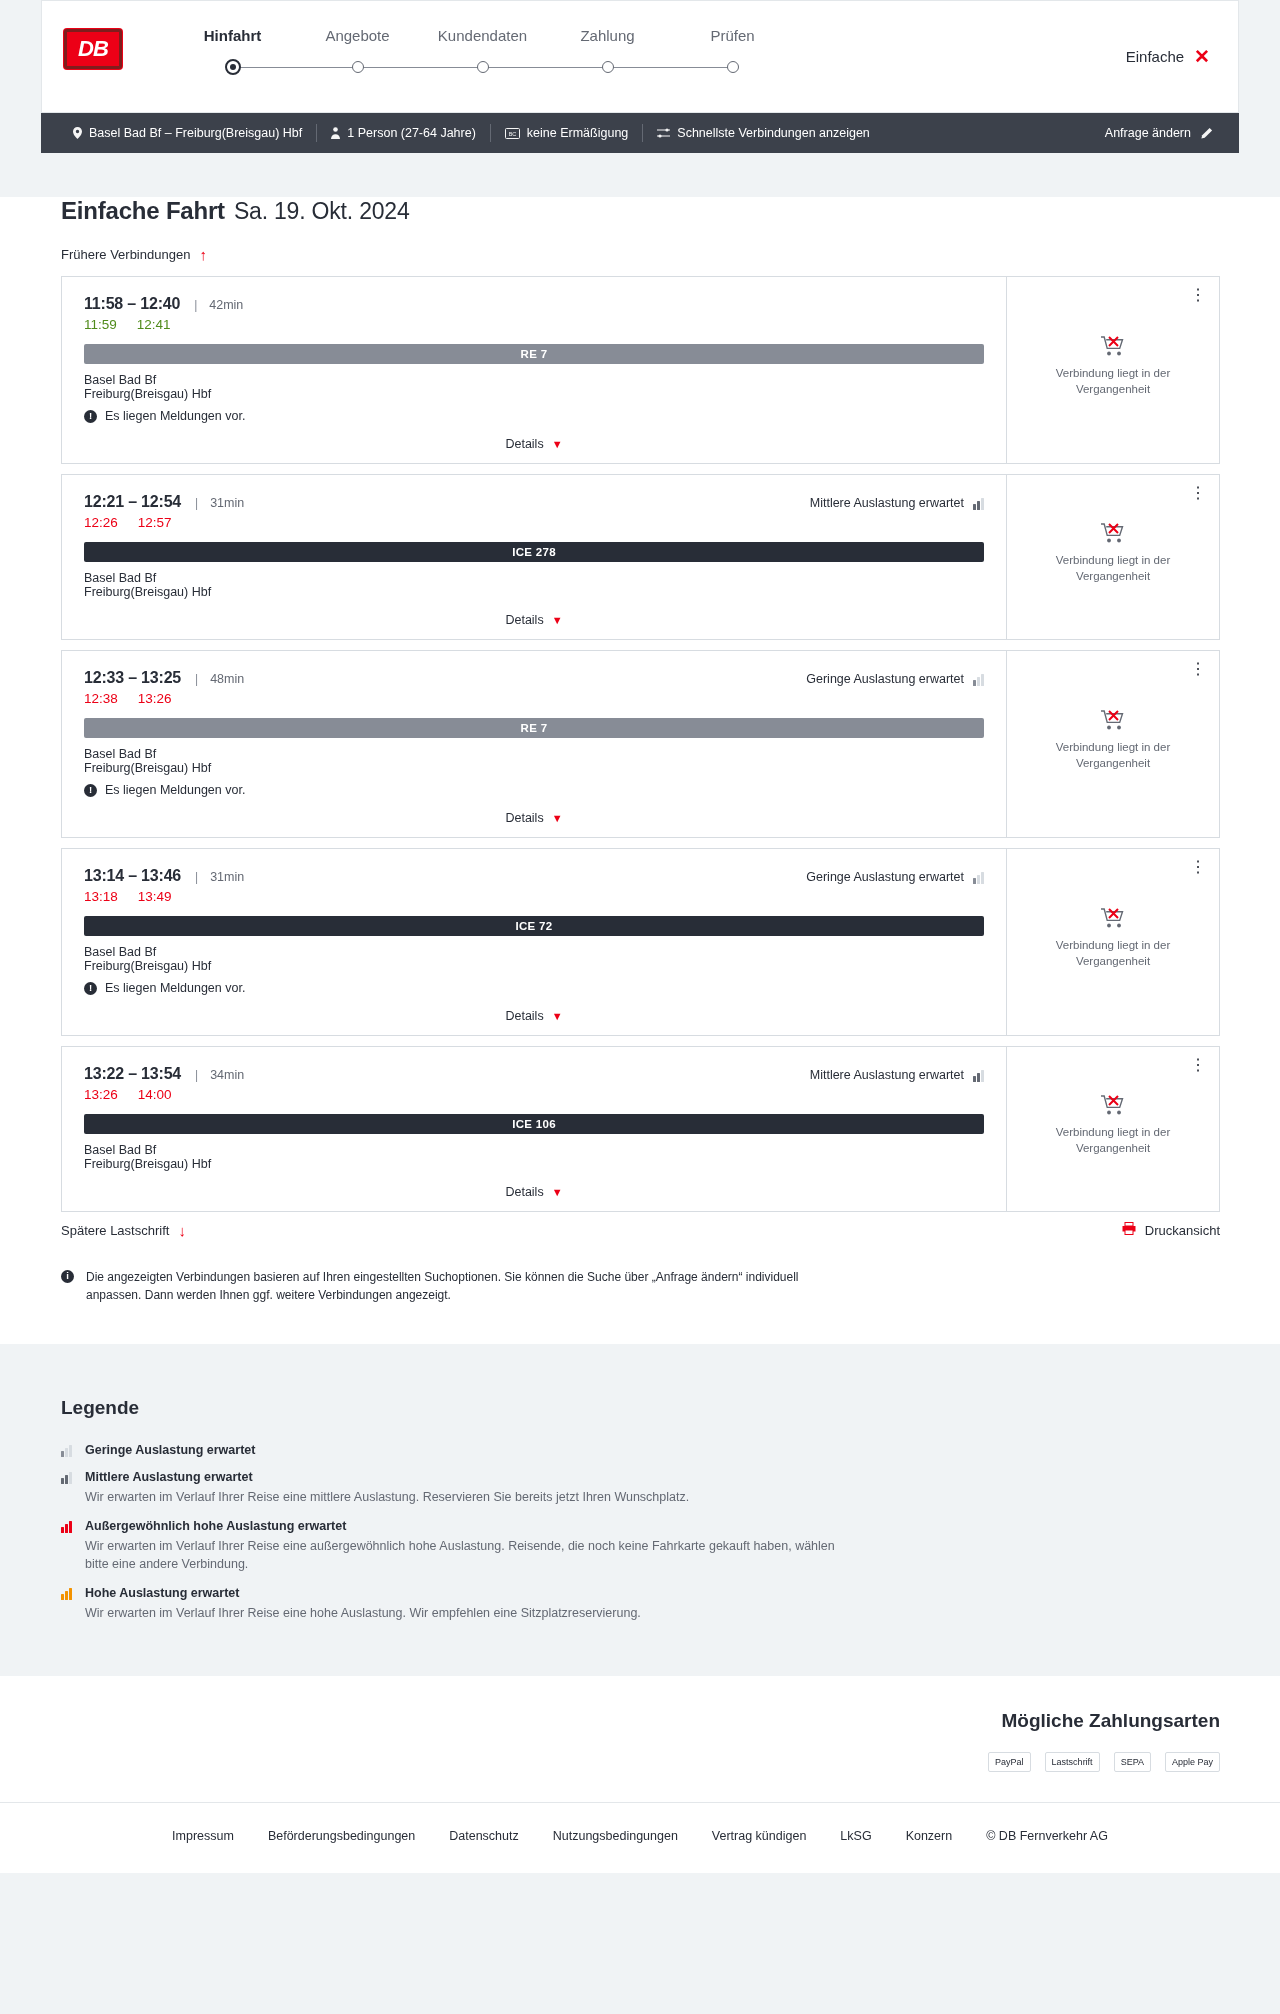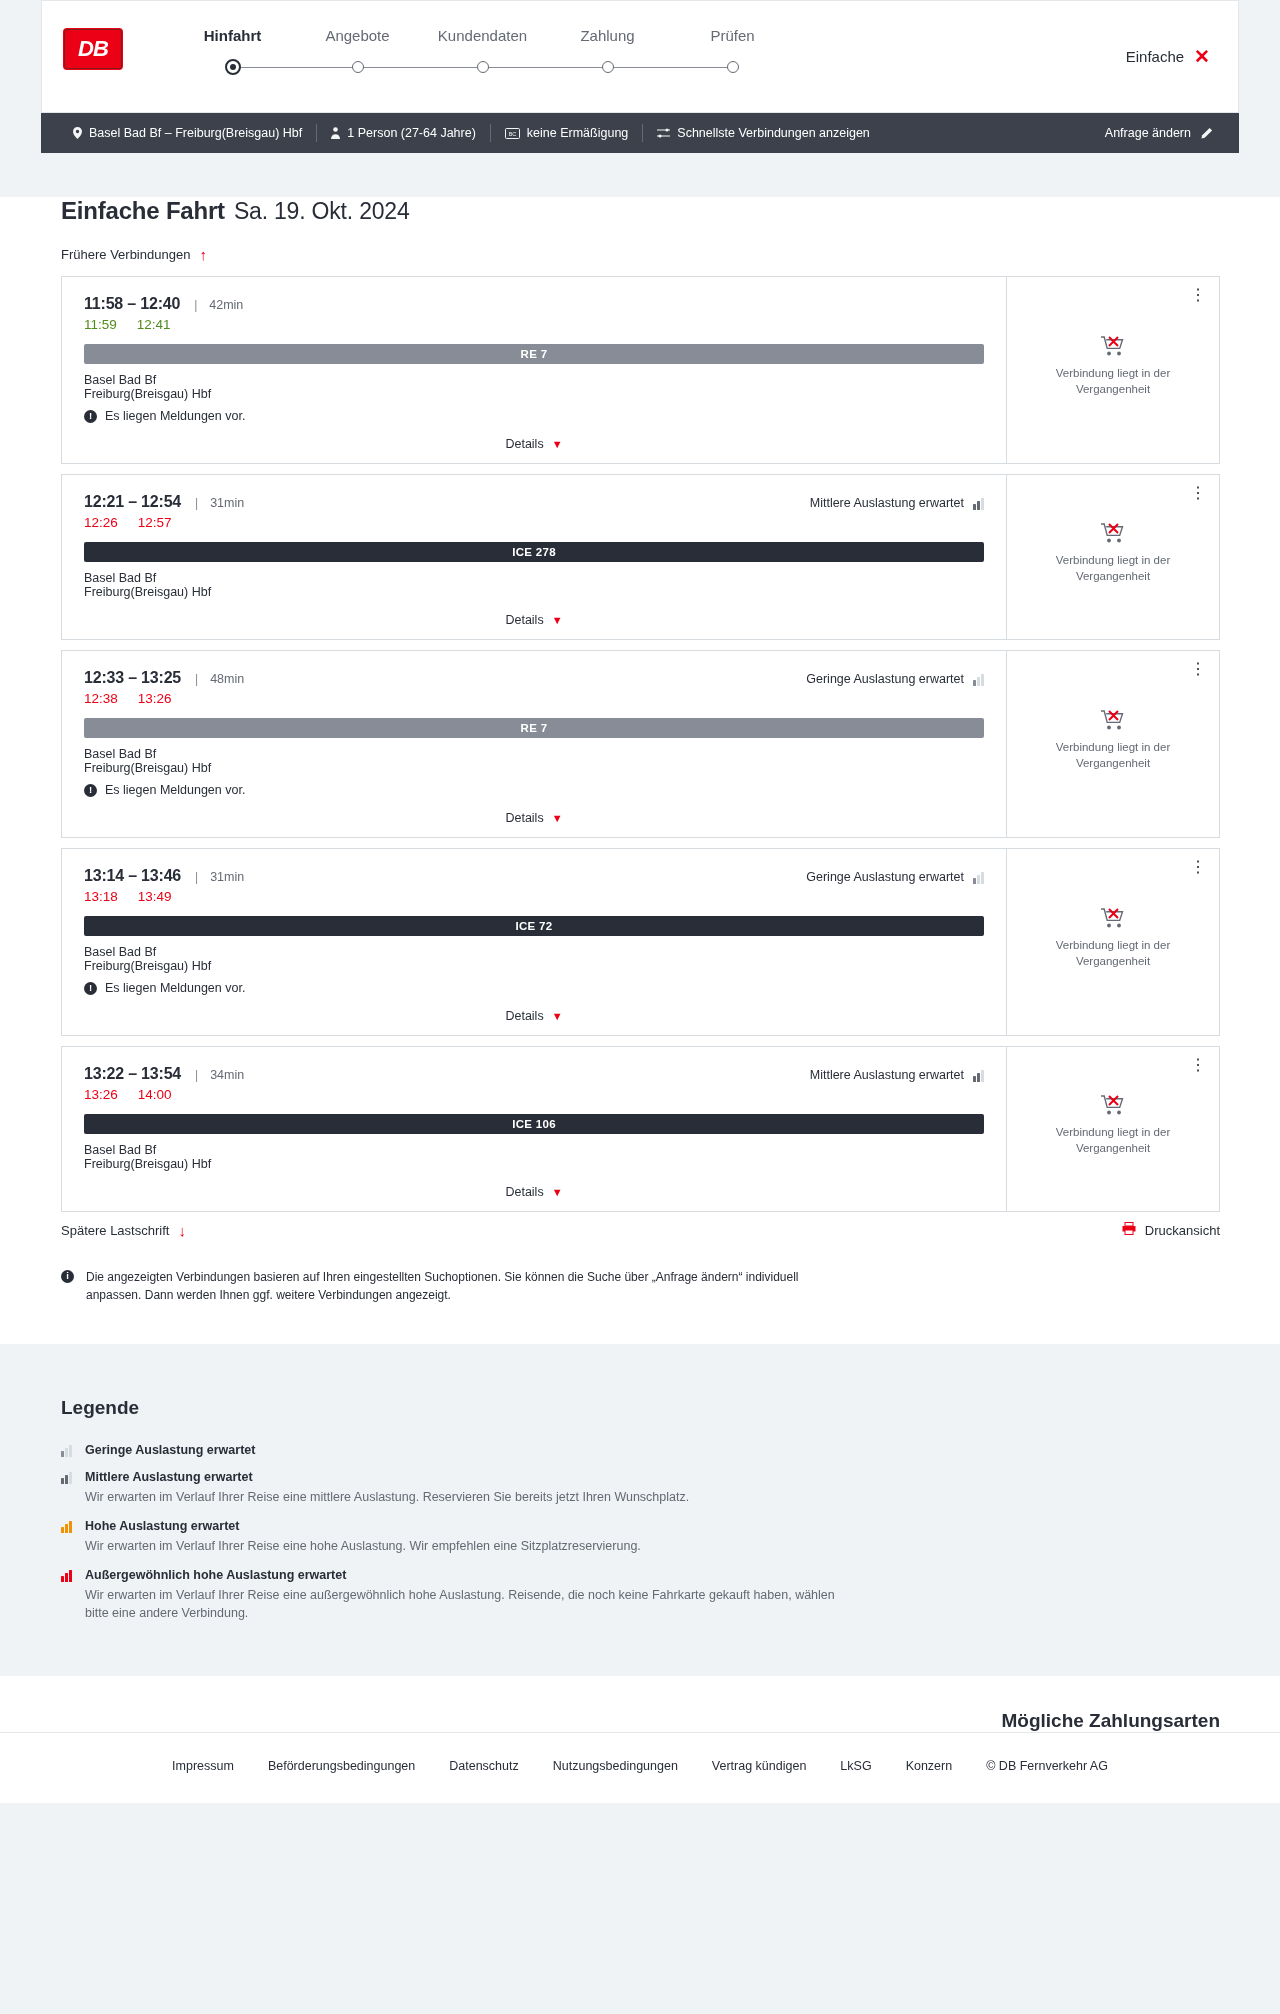--- a/index.html
+++ b/index.html
@@ -26,21 +26,21 @@
   }
   .db-logo {
     width: 58px; height: 40px;
     background: #ec0016;
     color: #fff;
     border-radius: 3px;
     margin: 28px 0 0 22px;
     display: flex; align-items: center; justify-content: center;
     font-weight: bold; font-size: 22px; font-style: italic;
     letter-spacing: -1px;
-    border: 1px solid #7f1d1d;
+    border: 3px solid #7f1d1d;
     box-shadow: 0 0 0 1px #ec0016;
   }
   .stepper { position: relative; margin: 26px 0 0 48px; flex: 1; }
   .stepper-labels { display: flex; }
   .step { width: 125px; text-align: center; position: relative; }
   .step-label { font-size: 15px; color: #646973; }
   .step.active .step-label { color: #282d37; font-weight: bold; }
   .step-dotwrap { height: 26px; position: relative; margin-top: 12px; }
   .step-line {
     position: absolute; top: 11px; left: 50%; width: 125px; height: 1px;
@@ -582,47 +582,53 @@
               <i style="height:9px;background:#646973"></i>
               <i style="height:12px;background:#d7dce1"></i>
             </span>
             <div class="leg-body">
               <div class="leg-name">Mittlere Auslastung erwartet</div>
               <div class="leg-desc">Wir erwarten im Verlauf Ihrer Reise eine mittlere Auslastung. Reservieren Sie bereits jetzt Ihren Wunschplatz.</div>
             </div>
           </div>
           <div class="leg-item">
             <span class="bars">
+              <i style="height:6px;background:#ec0016"></i>
+              <i style="height:9px;background:#ec0016"></i>
+              <i style="height:12px;background:#ec0016"></i>
+            </span>
+            <div class="leg-body">
+              <div class="leg-name">Außergewöhnlich hohe Auslastung erwartet</div>
+              <div class="leg-desc">Wir erwarten im Verlauf Ihrer Reise eine außergewöhnlich hohe Auslastung. Reisende, die noch keine Fahrkarte gekauft haben, wählen bitte eine andere Verbindung.</div>
+            </div>
+          </div>
+          <div class="leg-item">
+            <span class="bars">
               <i style="height:6px;background:#f39200"></i>
               <i style="height:9px;background:#f39200"></i>
               <i style="height:12px;background:#f39200"></i>
             </span>
             <div class="leg-body">
               <div class="leg-name">Hohe Auslastung erwartet</div>
               <div class="leg-desc">Wir erwarten im Verlauf Ihrer Reise eine hohe Auslastung. Wir empfehlen eine Sitzplatzreservierung.</div>
             </div>
           </div>
-          <div class="leg-item">
-            <span class="bars">
-              <i style="height:6px;background:#ec0016"></i>
-              <i style="height:9px;background:#ec0016"></i>
-              <i style="height:12px;background:#ec0016"></i>
-            </span>
-            <div class="leg-body">
-              <div class="leg-name">Außergewöhnlich hohe Auslastung erwartet</div>
-              <div class="leg-desc">Wir erwarten im Verlauf Ihrer Reise eine außergewöhnlich hohe Auslastung. Reisende, die noch keine Fahrkarte gekauft haben, wählen bitte eine andere Verbindung.</div>
-            </div>
-          </div>
         </div>
     </div>
   </div>
 
   <div class="footer">
     <div class="inner">
       <div class="pay-title">Mögliche Zahlungsarten</div>
+      <div class="pay-row" id="pay-holder">
+          <div class="pay-badge">PayPal</div>
+          <div class="pay-badge">Lastschrift</div>
+          <div class="pay-badge">SEPA</div>
+          <div class="pay-badge">Apple Pay</div>
+        </div>
     </div>
     <div class="footlinks" id="footlinks-holder">
         <span>Impressum</span>
         <span>Beförderungsbedingungen</span>
         <span>Datenschutz</span>
         <span>Nutzungsbedingungen</span>
         <span>Vertrag kündigen</span>
         <span>LkSG</span>
         <span>Konzern</span>
         <span class="copy">© DB Fernverkehr AG</span>

